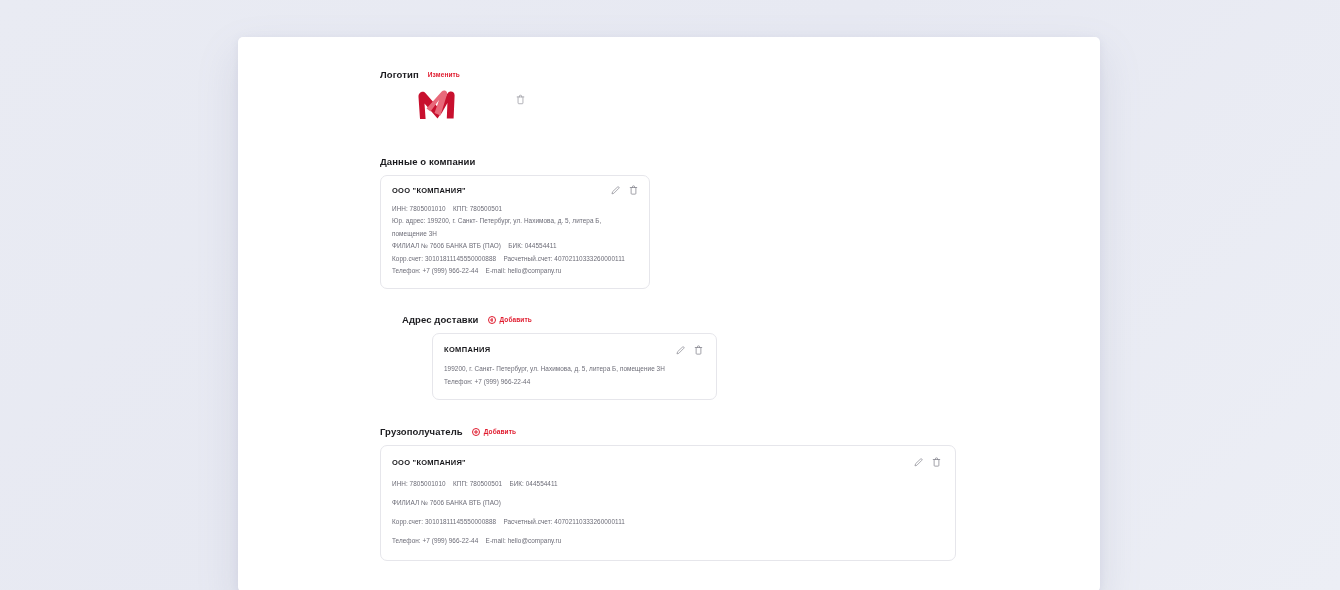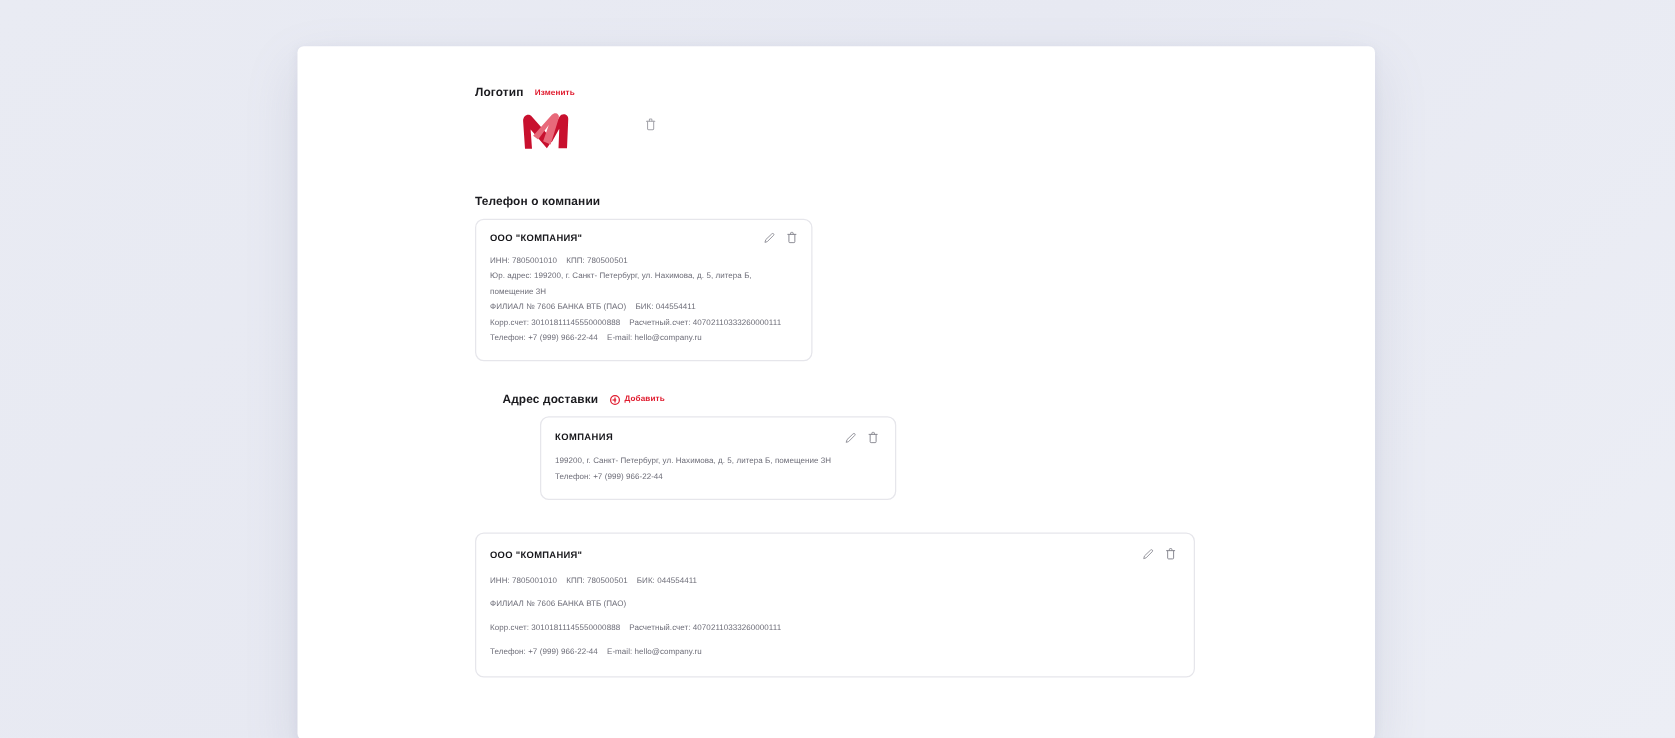--- a/index.html
+++ b/index.html
@@ -203,21 +203,21 @@
             <path d="M1.8 4h10.4"></path>
             <path d="M5.4 4V2.4a1 1 0 0 1 1-1h1.2a1 1 0 0 1 1 1V4"></path>
             <path d="M3.2 4v9.4a1.2 1.2 0 0 0 1.2 1.2h5.2a1.2 1.2 0 0 0 1.2-1.2V4"></path>
           </svg>
         </span>
       </div>
     </section>
 
     <section id="company-section">
       <div class="section-head">
-        <span class="section-title">Телефон о компании</span>
+        <span class="section-title">Данные о компании</span>
       </div>
 
       <div id="company-card" class="card">
         <div class="card-actions">
           <span class="icon-btn">
             <svg width="9" height="9" viewBox="0 0 16 16" fill="none" stroke="#5a5a66" stroke-width="1.25" stroke-linecap="round" stroke-linejoin="round" xmlns="http://www.w3.org/2000/svg">
               <path d="M11.6 1.8a1.6 1.6 0 0 1 2.3 2.3L5 13l-3.3 1 1-3.3z"></path>
             </svg>
           </span>
           <span class="icon-btn">
@@ -265,20 +265,27 @@
         </div>
 
         <div class="card-title">КОМПАНИЯ</div>
 
         <div class="card-line">199200, г. Санкт- Петербург, ул. Нахимова, д. 5, литера Б, помещение 3Н</div>
         <div class="card-line">Телефон: +7 (999) 966-22-44</div>
       </div>
     </section>
 
     <section id="consignee-section">
+      <div class="section-head">
+        <span class="section-title">Грузополучатель</span>
+        <span class="add-action">
+          <span class="plus-circle"></span>
+          <span class="add-label">Добавить</span>
+        </span>
+      </div>
 
       <div id="consignee-card" class="card">
         <div class="card-actions">
           <span class="icon-btn">
             <svg width="9" height="9" viewBox="0 0 16 16" fill="none" stroke="#5a5a66" stroke-width="1.25" stroke-linecap="round" stroke-linejoin="round" xmlns="http://www.w3.org/2000/svg">
               <path d="M11.6 1.8a1.6 1.6 0 0 1 2.3 2.3L5 13l-3.3 1 1-3.3z"></path>
             </svg>
           </span>
           <span class="icon-btn">
             <svg width="9" height="10" viewBox="0 0 14 16" fill="none" stroke="#5a5a66" stroke-width="1.25" stroke-linecap="round" stroke-linejoin="round" xmlns="http://www.w3.org/2000/svg">

